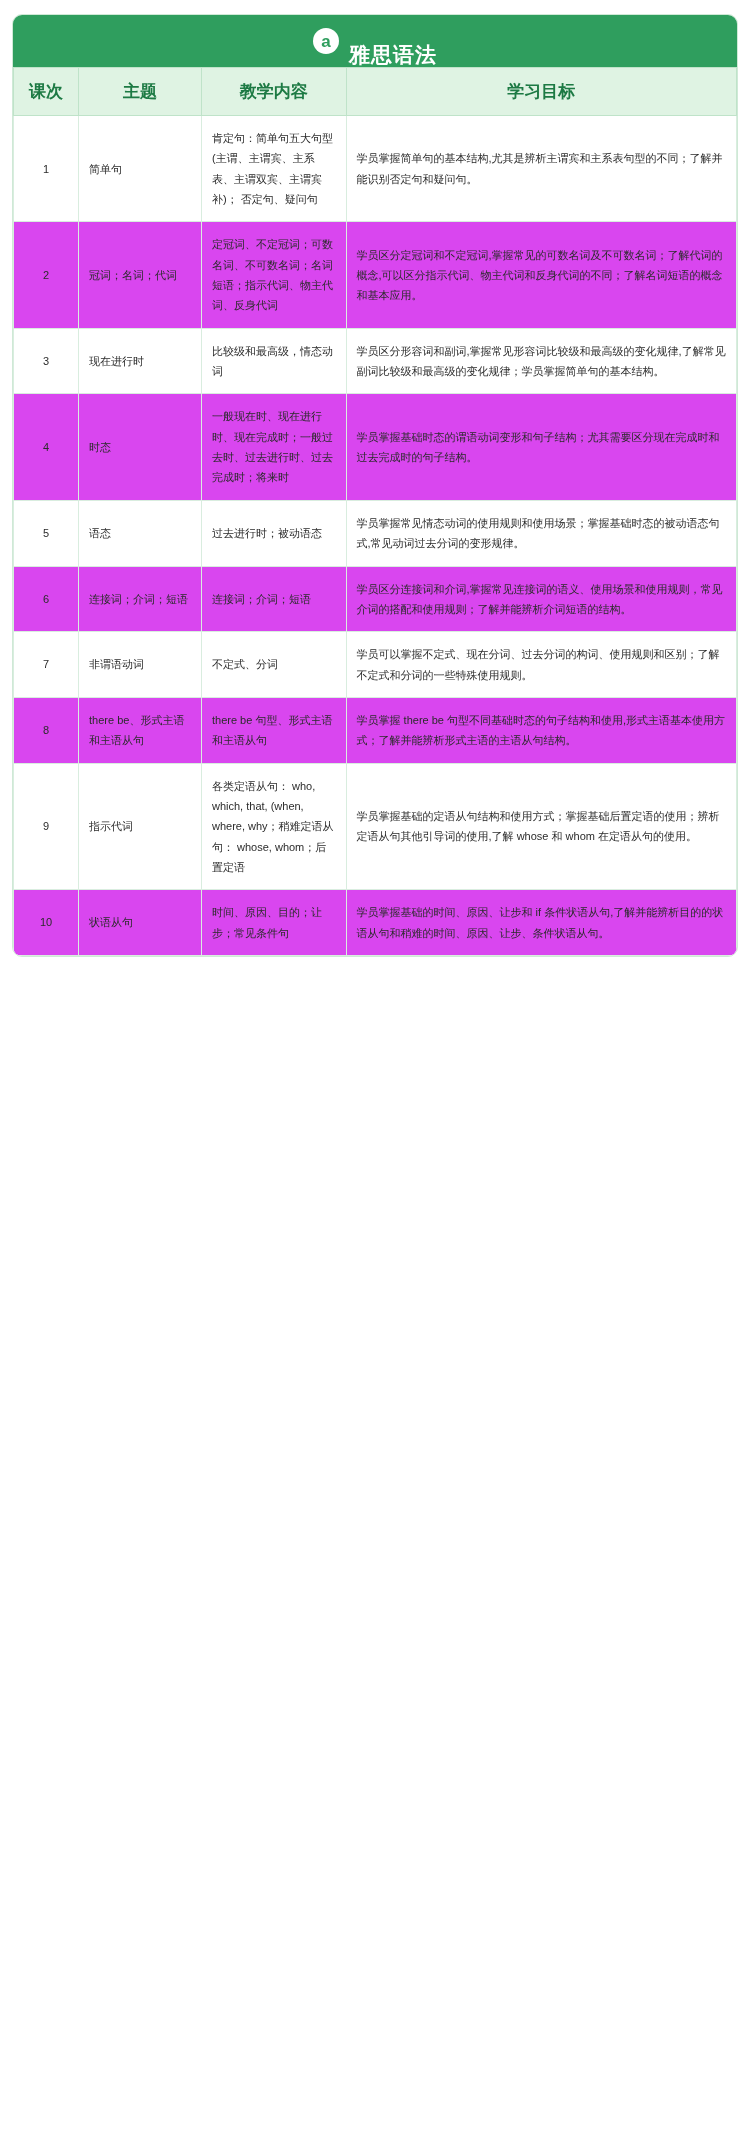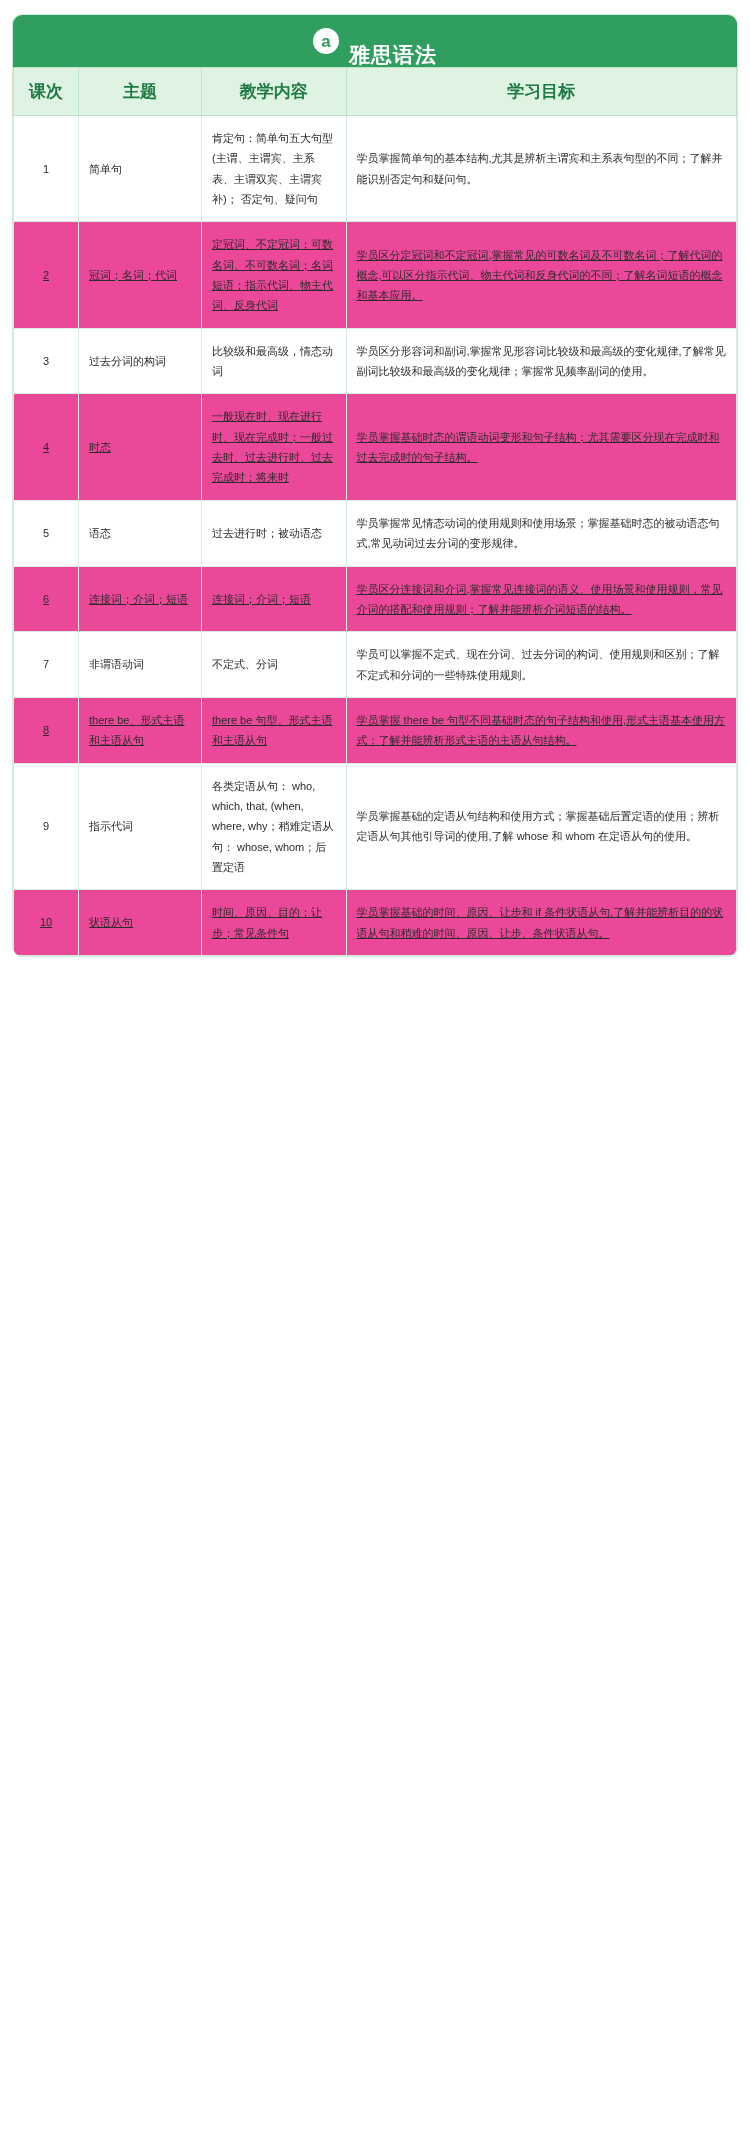--- a/index.html
+++ b/index.html
@@ -87,22 +87,21 @@
     vertical-align: middle;
   }
   td.col-content {
     vertical-align: middle;
   }
   td.col-goal {
     vertical-align: middle;
     line-height: 1.95;
   }
   tr.row-alt td {
-    background: #ec4899;
-    text-decoration: underline;
+    background: #d946ef;
   }
   .col-w-no { width: 9%; }
   .col-w-topic { width: 17%; }
   .col-w-content { width: 20%; }
   .col-w-goal { width: 54%; }
 </style>
 </head>
 <body>
 
 <div class="page">
@@ -136,23 +135,23 @@
           <td class="col-goal">学员掌握简单句的基本结构,尤其是辨析主谓宾和主系表句型的不同；了解并能识别否定句和疑问句。</td>
         </tr>
         <tr class="row-alt">
           <td class="col-no">2</td>
           <td class="col-topic">冠词；名词；代词</td>
           <td class="col-content">定冠词、不定冠词；可数名词、不可数名词；名词短语；指示代词、物主代词、反身代词</td>
           <td class="col-goal">学员区分定冠词和不定冠词,掌握常见的可数名词及不可数名词；了解代词的概念,可以区分指示代词、物主代词和反身代词的不同；了解名词短语的概念和基本应用。</td>
         </tr>
         <tr>
           <td class="col-no">3</td>
-          <td class="col-topic">过去分词的构词</td>
+          <td class="col-topic">现在进行时</td>
           <td class="col-content">比较级和最高级，情态动词</td>
-          <td class="col-goal">学员区分形容词和副词,掌握常见形容词比较级和最高级的变化规律,了解常见副词比较级和最高级的变化规律；掌握常见频率副词的使用。</td>
+          <td class="col-goal">学员区分形容词和副词,掌握常见形容词比较级和最高级的变化规律,了解常见副词比较级和最高级的变化规律；学员掌握简单句的基本结构。</td>
         </tr>
         <tr class="row-alt">
           <td class="col-no">4</td>
           <td class="col-topic">时态</td>
           <td class="col-content">一般现在时、现在进行时、现在完成时；一般过去时、过去进行时、过去完成时；将来时</td>
           <td class="col-goal">学员掌握基础时态的谓语动词变形和句子结构；尤其需要区分现在完成时和过去完成时的句子结构。</td>
         </tr>
         <tr>
           <td class="col-no">5</td>
           <td class="col-topic">语态</td>

